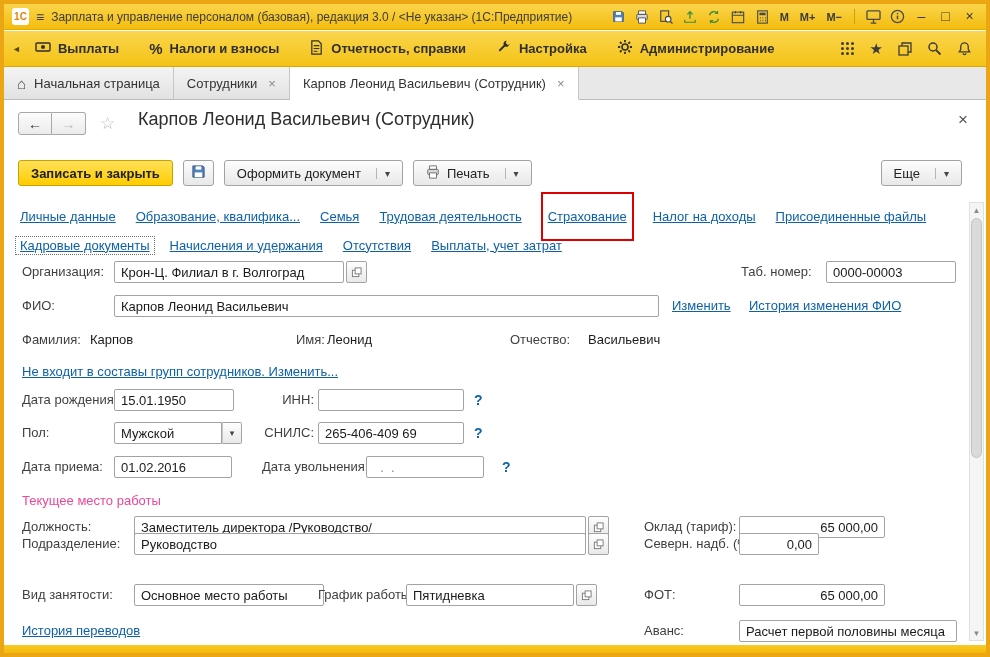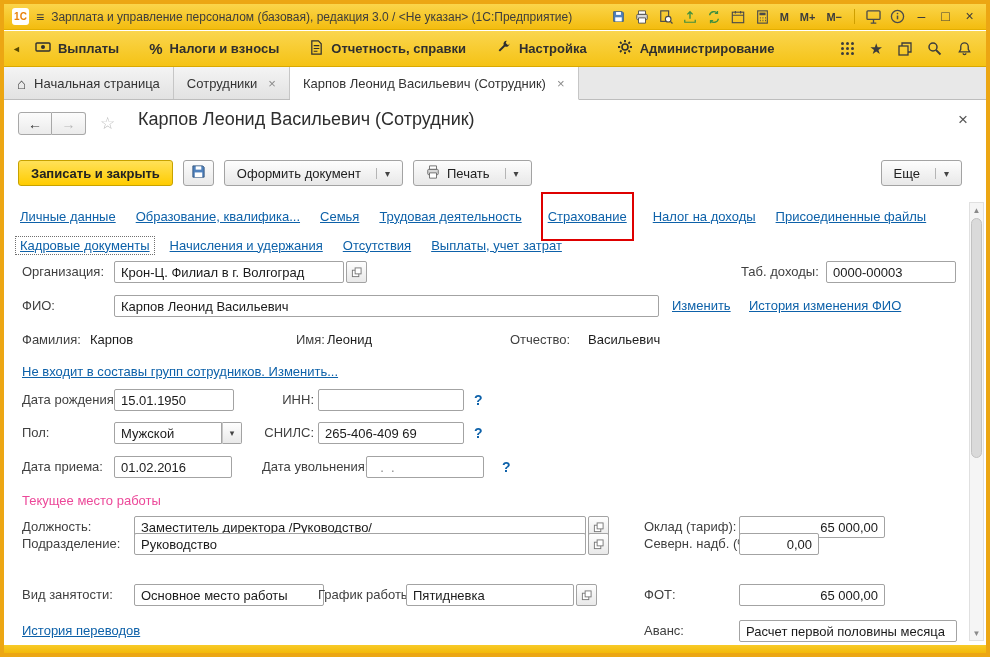--- a/index.html
+++ b/index.html
@@ -333,21 +333,21 @@
 
     <div class="frow" style="top:161px">
       <span class="lbl" style="left:0">Организация:</span>
       <div class="fld" style="left:92px;width:230px">Крон-Ц. Филиал в г. Волгоград</div>
       <div class="pickbtn" style="left:324px">
         <svg width="11" height="11" viewBox="0 0 12 12">
             <rect x="1.5" y="3.5" width="7" height="7" fill="#fff" stroke="#777"></rect>
             <rect x="4.5" y="1" width="6.5" height="6.5" fill="#fff" stroke="#777"></rect>
           </svg>
       </div>
-      <span class="lbl" style="left:719px">Таб. доходы:</span>
+      <span class="lbl" style="left:719px">Таб. номер:</span>
       <div class="fld" style="left:804px;width:130px">0000-00003</div>
     </div>
 
     <div class="frow" style="top:195px">
       <span class="lbl" style="left:0">ФИО:</span>
       <div class="fld" style="left:92px;width:545px">Карпов Леонид Васильевич</div>
       <span class="link" style="position:absolute;left:650px;line-height:22px">Изменить</span>
       <span class="link" style="position:absolute;left:727px;line-height:22px">История изменения ФИО</span>
     </div>
 

